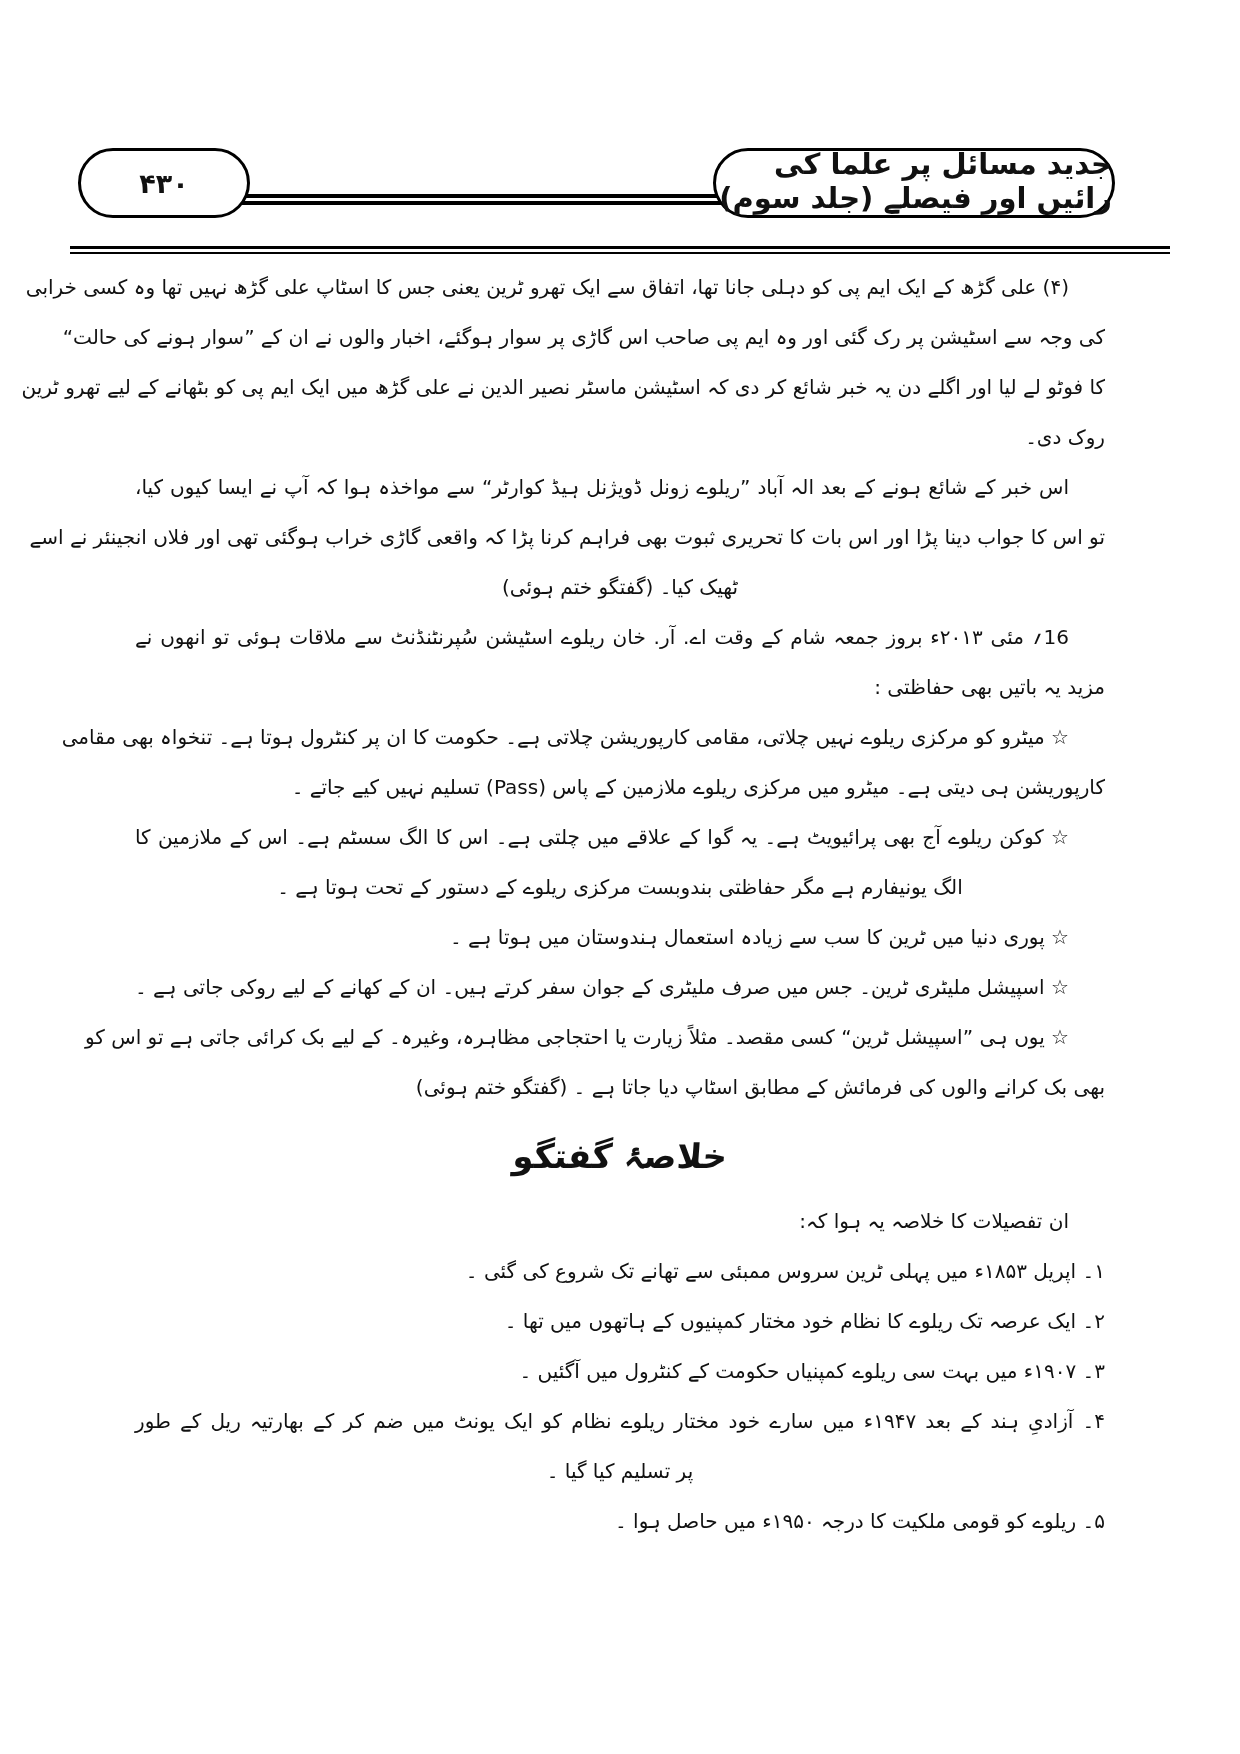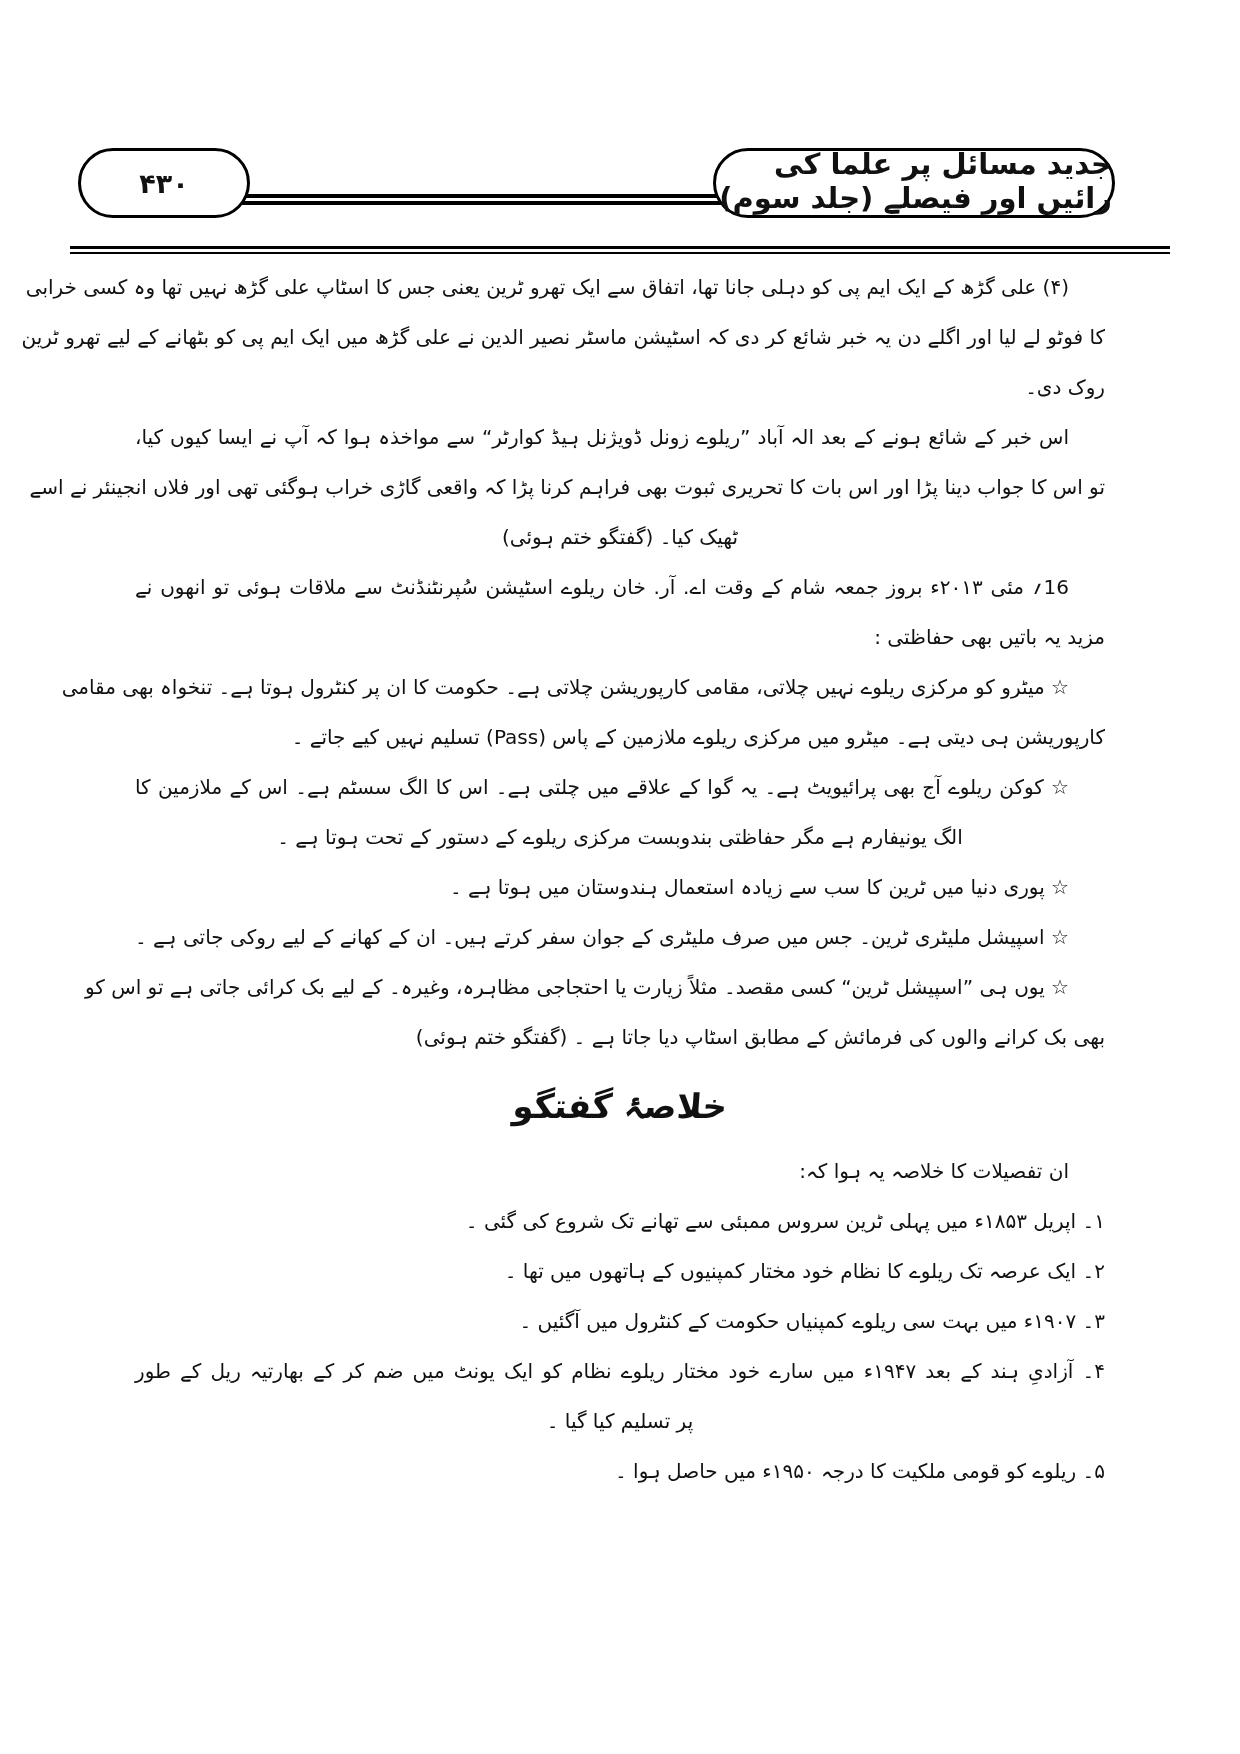--- a/index.html
+++ b/index.html
@@ -79,20 +79,21 @@
     <div class="rule-connect"></div>
     <div class="pill pill-num">
       <span>۴۳۰</span>
     </div>
   </div>
 
   <div class="top-rule"></div>
 
   <div class="content" id="content">
       <div class="line l-justify indent">(۴) علی گڑھ کے ایک ایم پی کو دہلی جانا تھا، اتفاق سے ایک تھرو ٹرین یعنی جس کا اسٹاپ علی گڑھ نہیں تھا وہ کسی خرابی</div>
+      <div class="line l-justify">کی وجہ سے اسٹیشن پر رک گئی اور وہ ایم پی صاحب اس گاڑی پر سوار ہوگئے، اخبار والوں نے ان کے ”سوار ہونے کی حالت“</div>
       <div class="line l-justify">کا فوٹو لے لیا اور اگلے دن یہ خبر شائع کر دی کہ اسٹیشن ماسٹر نصیر الدین نے علی گڑھ میں ایک ایم پی کو بٹھانے کے لیے تھرو ٹرین</div>
       <div class="line l-right">روک دی۔</div>
       <div class="line l-justify indent">اس خبر کے شائع ہونے کے بعد الہ آباد ”ریلوے زونل ڈویژنل ہیڈ کوارٹر“ سے مواخذہ ہوا کہ آپ نے ایسا کیوں کیا،</div>
       <div class="line l-justify">تو اس کا جواب دینا پڑا اور اس بات کا تحریری ثبوت بھی فراہم کرنا پڑا کہ واقعی گاڑی خراب ہوگئی تھی اور فلاں انجینئر نے اسے</div>
       <div class="line l-left">ٹھیک کیا۔ (گفتگو ختم ہوئی)</div>
       <div class="line l-justify indent">16؍ مئی ۲۰۱۳ء بروز جمعہ شام کے وقت اے. آر. خان ریلوے اسٹیشن سُپرنٹنڈنٹ سے ملاقات ہوئی تو انھوں نے</div>
       <div class="line l-right">مزید یہ باتیں بھی حفاظتی :</div>
       <div class="line l-justify indent">☆ میٹرو کو مرکزی ریلوے نہیں چلاتی، مقامی کارپوریشن چلاتی ہے۔ حکومت کا ان پر کنٹرول ہوتا ہے۔ تنخواہ بھی مقامی</div>
       <div class="line l-center">کارپوریشن ہی دیتی ہے۔ میٹرو میں مرکزی ریلوے ملازمین کے پاس (Pass) تسلیم نہیں کیے جاتے ۔</div>
       <div class="line l-justify indent">☆ کوکن ریلوے آج بھی پرائیویٹ ہے۔ یہ گوا کے علاقے میں چلتی ہے۔ اس کا الگ سسٹم ہے۔ اس کے ملازمین کا</div>

